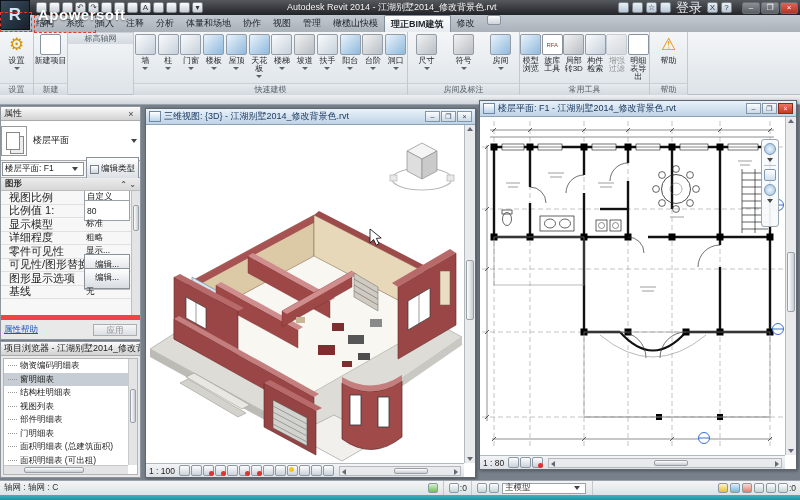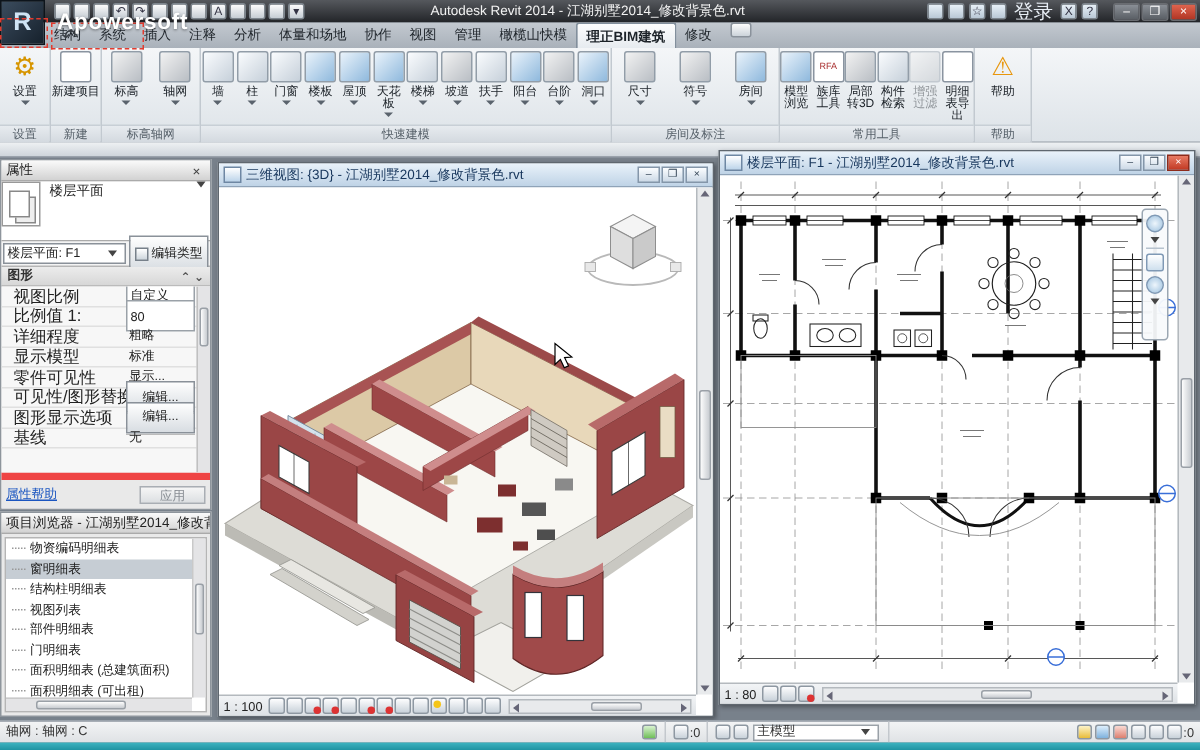--- a/index.html
+++ b/index.html
@@ -46,21 +46,21 @@
 .rarr{width:0;height:0;border-left:3px solid transparent;border-right:3px solid transparent;border-top:3px solid #5a636d;margin-top:2px}
 .rgl{height:12px;line-height:12px;text-align:center;color:#566069;font-size:8px;background:linear-gradient(#e7ebef,#d3d9df);border-top:1px solid #c8cfd6;white-space:nowrap;overflow:hidden}
 .rbtn.disabled{opacity:.45}
 #ribbonedge{position:absolute;top:95px;left:0;right:0;height:10px;background:linear-gradient(#eef1f3,#cfd5db);border-bottom:1px solid #9aa2ab}
 
 
 .palette{position:absolute;background:#e9e9e9;border:1px solid #8e959c;display:flex;flex-direction:column}
 .ptitle{height:14px;background:linear-gradient(#fafafa,#d2d2d2);border-bottom:1px solid #aaa;display:flex;align-items:center;padding:0 3px;font-size:9px;color:#222;white-space:nowrap;overflow:hidden}
 .ptitle .px{margin-left:auto;width:12px;text-align:center;color:#444;font-size:9px}
 #props{left:0;top:106px;width:141px;height:234px}
-#typesel{height:40px;background:#fff;border-bottom:1px solid #aaa;display:flex;align-items:flex-start;padding:0}
+#typesel{height:40px;background:#fff;border-bottom:1px solid #aaa;display:flex;align-items:center;padding:0}
 .typethumb{width:26px;height:30px;background:#fff;border:1px solid #999;position:relative;margin-right:6px}
 .typethumb:before{content:"";position:absolute;left:4px;top:5px;width:12px;height:16px;background:#fff;border:1px solid #888;box-shadow:4px 4px 0 -1px #eee,4px 4px 0 0 #888}
 .typename{flex:1;font-size:9px}
 .dArr{width:0;height:0;border-left:3px solid transparent;border-right:3px solid transparent;border-top:4px solid #444;margin:0 3px}
 #instrow{height:17px;display:flex;align-items:center;border-bottom:1px solid #b5b5b5;background:#f4f4f4;padding:1px}
 .combo{flex:1;height:14px;background:#fff;border:1px solid #8a9199;display:flex;align-items:center;padding:0 2px;font-size:8.5px;white-space:nowrap;overflow:hidden}
 .etbtn{height:24px;border:1px solid #8a9199;background:linear-gradient(#fefefe,#d8dde2);display:flex;align-items:center;font-size:8.5px;padding:0 3px;margin-left:2px;white-space:nowrap}
 .etic{width:9px;height:9px;border:1px solid #77808a;background:linear-gradient(#fff,#cdd5dc);margin-right:2px}
 .sechdr{height:13px;background:linear-gradient(#ececec,#d7d7d7);border-bottom:1px solid #bbb;display:flex;align-items:center;padding:0 4px;font-size:8.5px;font-weight:bold;color:#333}
 .sechdr .sx{margin-left:auto;color:#555;font-size:8px}
@@ -204,32 +204,20 @@
   <div class="rgroup" style="width:34px">
     <div class="rbtns">
       <div class="rbtn">
         <span class="ric doc"></span>
         <span class="rlabel">新建项目</span>
       </div>
     </div>
     <div class="rgl">新建</div>
   </div>
   <div class="rgroup" style="width:66px">
-    <div class="rbtns">
-      <div class="rbtn">
-        <span class="ric gray"></span>
-        <span class="rlabel">标高</span>
-            <span class="rarr"></span>
-      </div>
-      <div class="rbtn">
-        <span class="ric gray"></span>
-        <span class="rlabel">轴网</span>
-            <span class="rarr"></span>
-      </div>
-    </div>
     <div class="rgl">标高轴网</div>
   </div>
   <div class="rgroup" style="width:274px">
     <div class="rbtns">
       <div class="rbtn">
             <span class="ric"></span>
             <span class="rlabel">墙</span>
             <span class="rarr"></span>
           </div>
       <div class="rbtn">
@@ -378,26 +366,26 @@
   <div id="prows">
     <div class="prow">
           <span class="plab">视图比例</span>
           <span class="pval inp">自定义</span>
         </div>
     <div class="prow">
           <span class="plab">比例值 1:</span>
           <span class="pval inp">80</span>
         </div>
     <div class="prow">
+          <span class="plab">显示模型</span>
+          <span class="pval">标准</span>
+        </div>
+    <div class="prow">
           <span class="plab">详细程度</span>
           <span class="pval">粗略</span>
-        </div>
-    <div class="prow">
-          <span class="plab">显示模型</span>
-          <span class="pval">标准</span>
         </div>
     <div class="prow">
           <span class="plab">零件可见性</span>
           <span class="pval">显示...</span>
         </div>
     <div class="prow">
           <span class="plab">可见性/图形替换</span>
           <span class="pval btn">编辑...</span>
         </div>
     <div class="prow">

